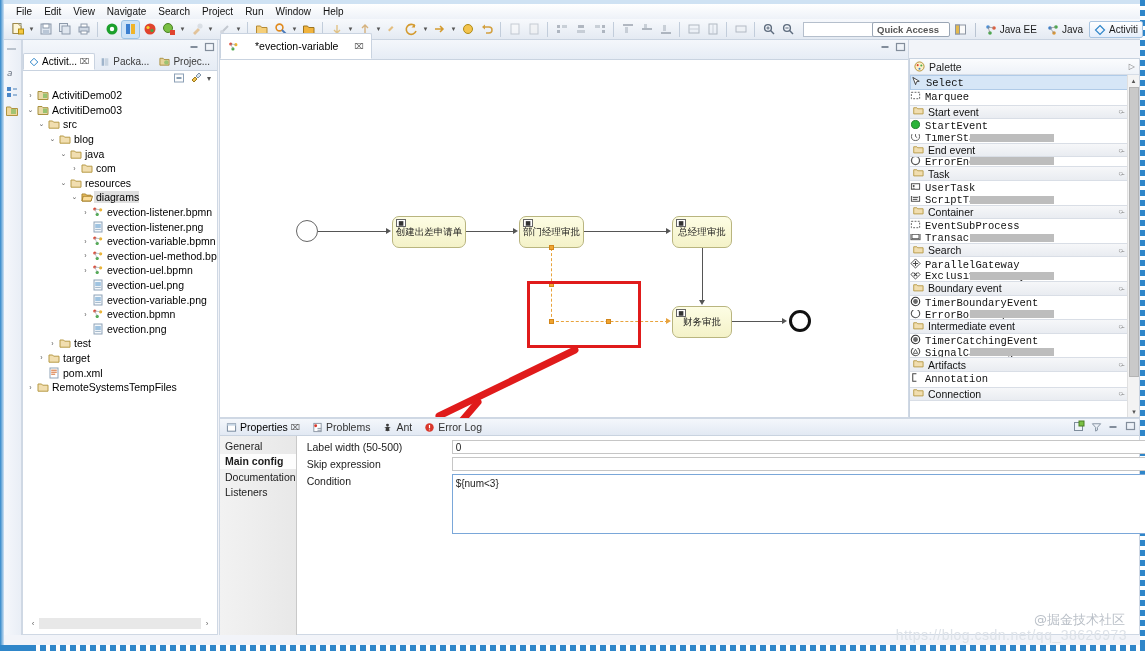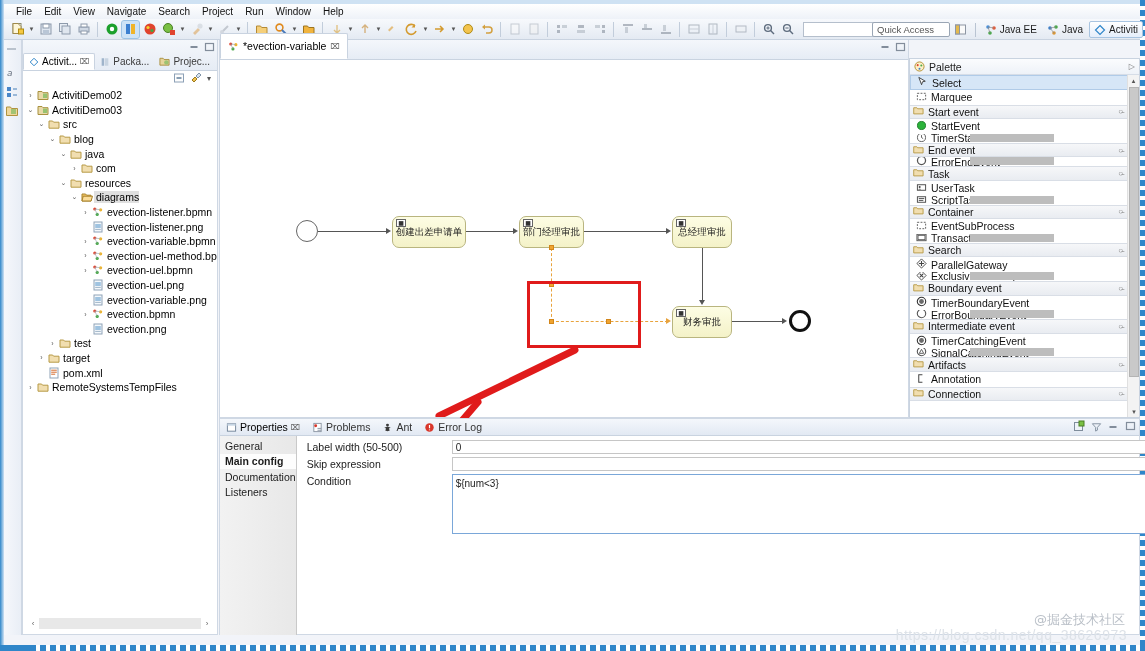--- a/index.html
+++ b/index.html
@@ -77,20 +77,21 @@
   }
   .ico { display: block; }
 
   
   .quick-access {
     position: absolute; right: 195px; top: 22px;
     width: 78px; height: 15px;
     border: 1px solid #9aa6b5; background: #fff;
     font-size: 9.5px; color: #555; line-height: 14px; padding-left: 4px;
     border-radius: 2px;
+    font-weight: bold;
   }
   .persp-bar {
     position: absolute; right: 2px; top: 20px; height: 19px;
     display: flex; align-items: center; gap: 2px;
   }
   .persp-item {
     display: flex; align-items: center; gap: 3px;
     padding: 1px 4px; font-size: 10px; height: 17px;
   }
   .persp-item.active {
@@ -167,21 +168,21 @@
   .editor {
     position: absolute; left: 219px; top: 40px; width: 690px; height: 378px;
     background: #fff; border: 1px solid #cfd8e4; border-top: none;
   }
   .editor-tabrow {
     height: 20px; background: linear-gradient(to bottom,#f4f7fb,#e6ecf5);
     display: flex; align-items: flex-end; border-bottom: 1px solid #c9d3e0;
     position: relative;
   }
   .etab {
-    display:flex; align-items:center; gap:4px; height: 19px; padding: 12px 7px;
+    display:flex; align-items:center; gap:16px; height: 19px; padding: 12px 7px;
     background: #fff; border: 1px solid #c9d3e0; border-bottom: 1px solid #fff;
     font-size: 10.5px; color: #000; border-radius: 2px 2px 0 0;
   }
   .canvas {
     position: relative; width: 100%; height: 357px; background: #fff; overflow: hidden;
   }
 
   
   .bp-task {
     position: absolute;
@@ -259,21 +260,21 @@
     height: 14.6px; background: linear-gradient(to bottom,#f6f7f9,#e9ecf1);
     border-top: 1px solid #d9dee6; border-bottom: 1px solid #d9dee6;
     display: flex; align-items: center; padding-left: 3px; gap: 4px;
     font-size: 10.5px; color: #111; position: relative;
   }
   .pal-group .pin {
     position: absolute; right: 5px; font-size: 8px; color: #7a7a7a;
   }
   .pal-item {
     height: 14.6px; display: flex; align-items: center; gap: 4px;
-    padding-left: 6px; font-size: 10.5px; color: #111; background:#fff;
+    font-size: 10.5px; color: #111; background:#fff;font-family:Liberation Mono, monospace;
   }
   .pal-item.sel {
     background: #d6e6f7; border: 1px solid #b0cbe8; height: 15px;
   }
   .pal-item.partial {
     height: 9px; overflow: hidden; position: relative;
   }
   .pal-item.partial .ghost {
     position: absolute; left: 60px; top: 0px; width: 84px; height: 8px;
     background: #bdbdbd;

